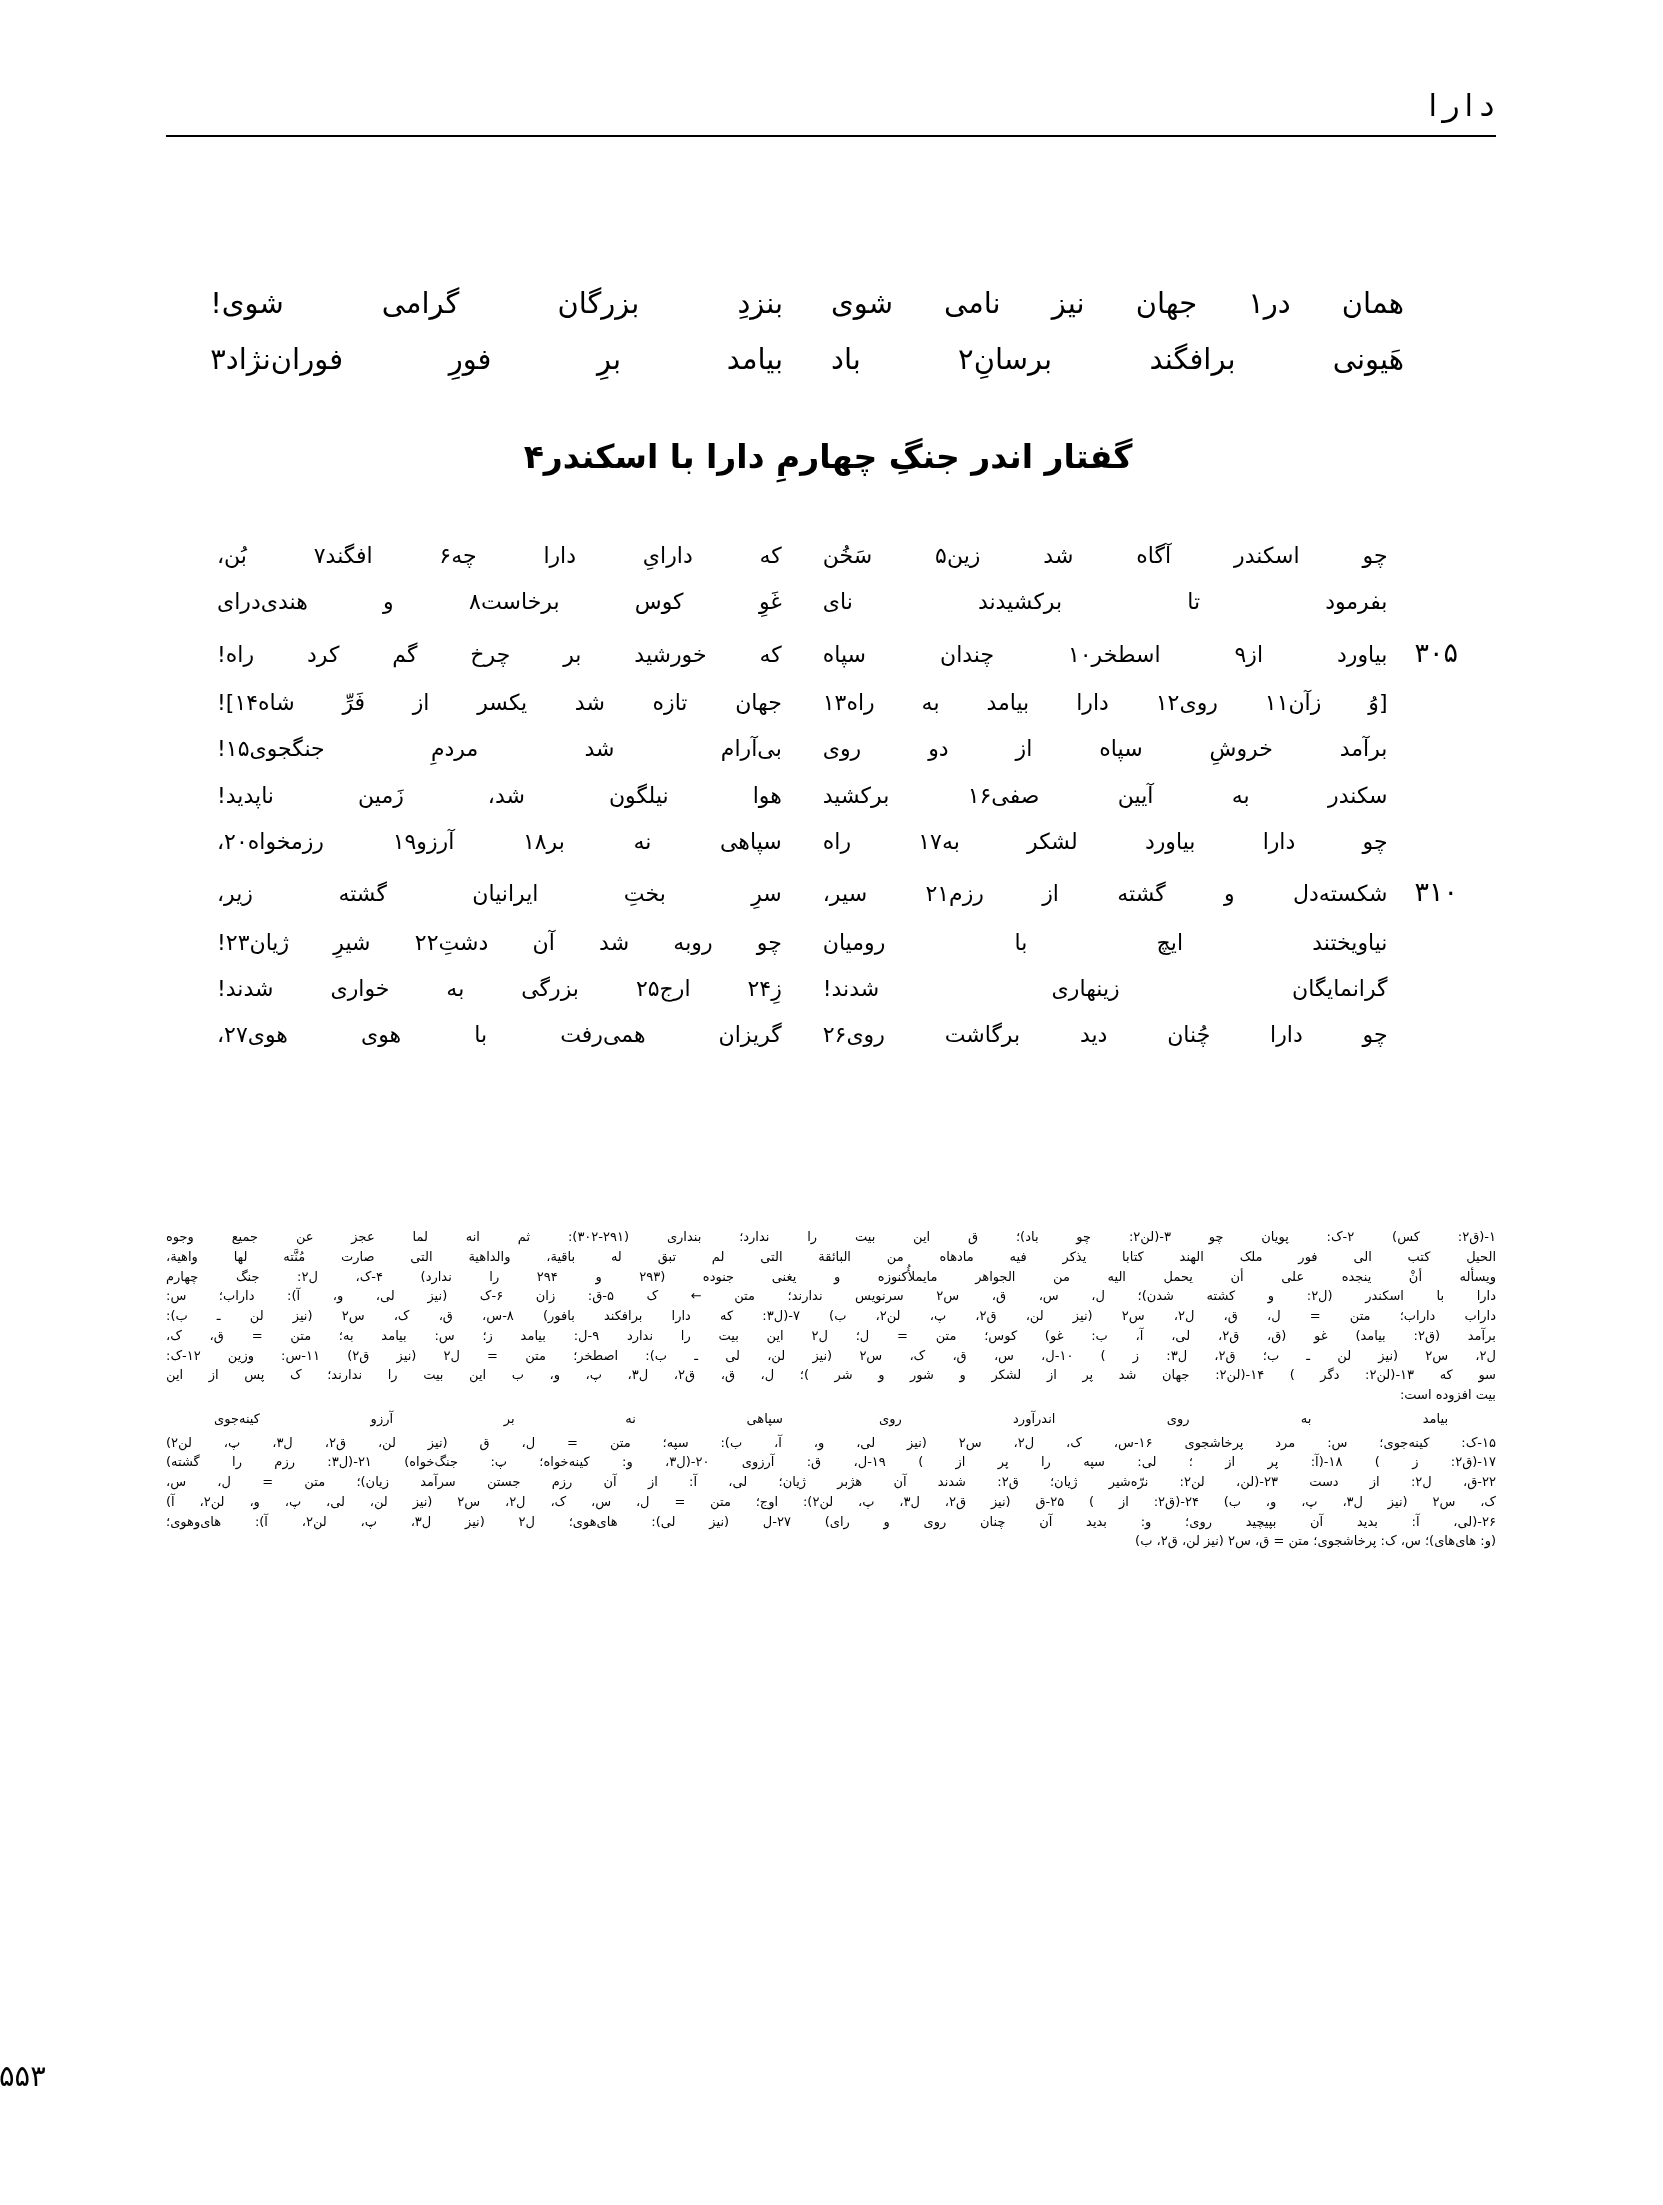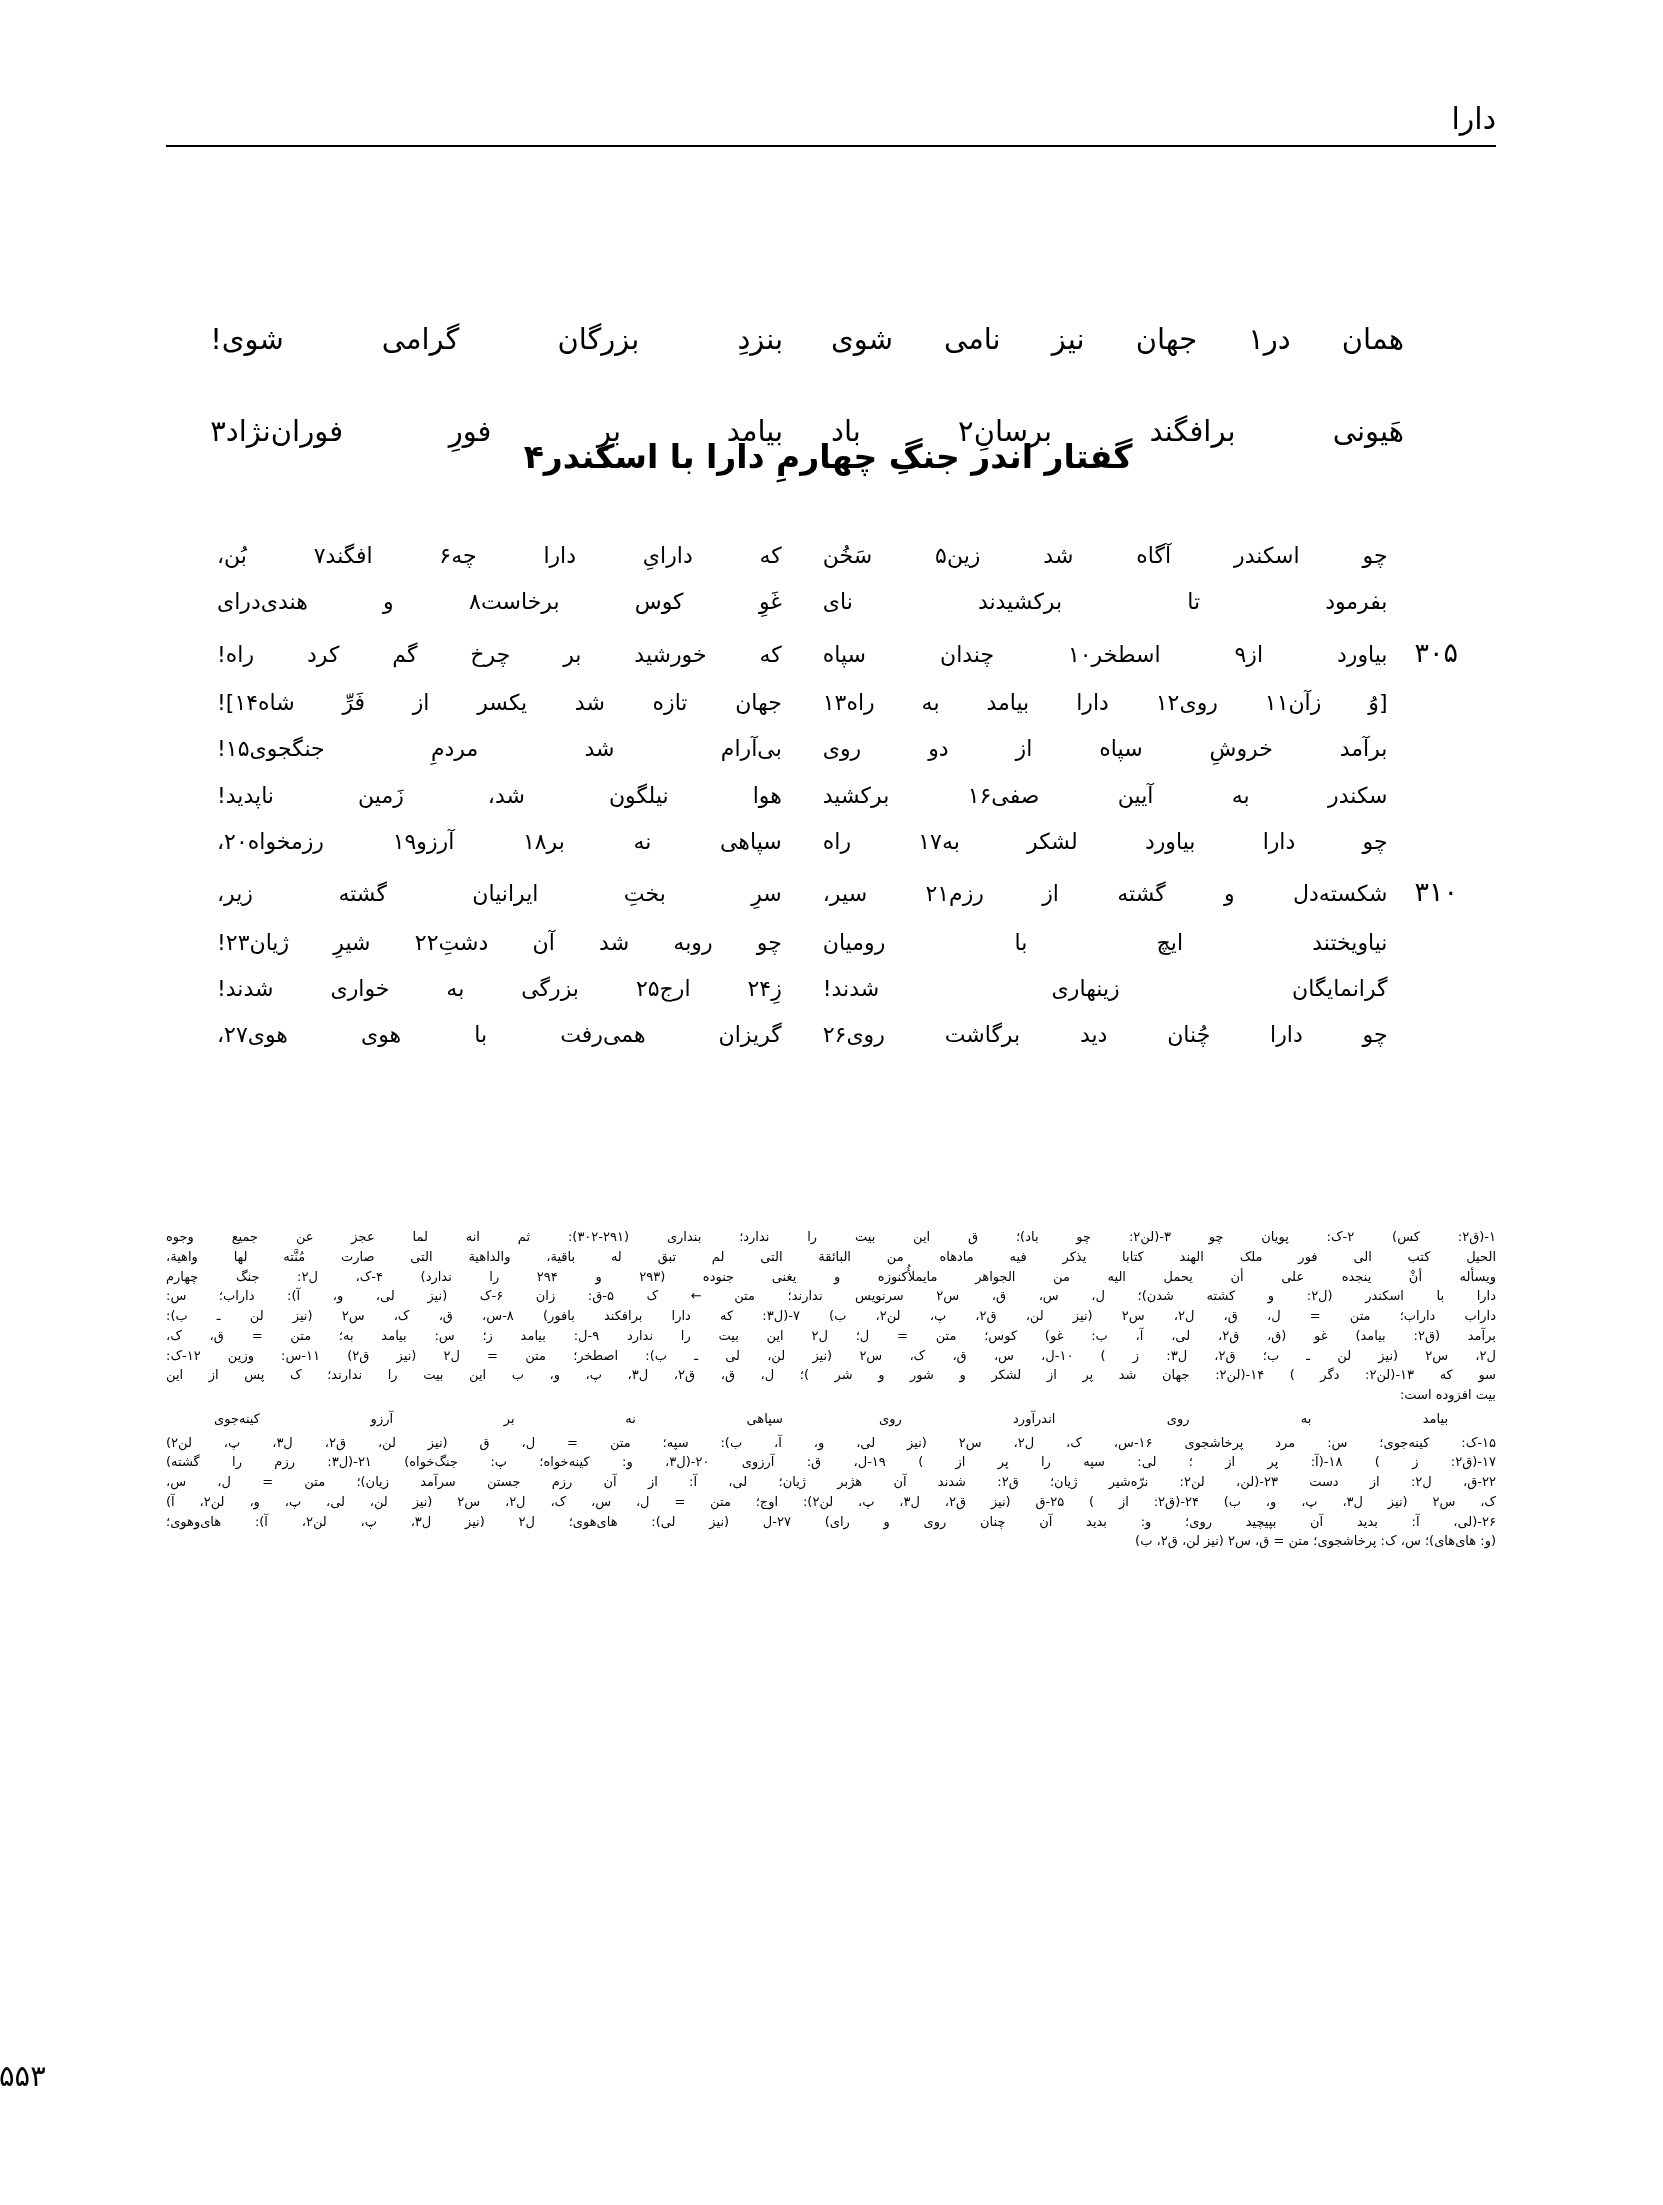--- a/index.html
+++ b/index.html
@@ -14,23 +14,24 @@
     background: #ffffff;
     font-family: "DejaVu Sans", "Liberation Sans", sans-serif;
     color: #000000;
     direction: rtl;
     box-sizing: border-box;
   }
 
   
   .runhead-wrap {
     position: absolute;
-    top: 102px;
+    top: 92px;
     right: 167px;
     left: 167px;
+    font-family: Liberation Mono, monospace;
   }
   .runhead {
     font-size: 30px;
     line-height: 1.1;
     text-align: right;
     letter-spacing: 1.4px;
     padding-bottom: 9.5px;
   }
   .runhead-rule {
     height: 2px;
@@ -51,21 +52,20 @@
     width: 100%;
     margin-bottom: 11px;
   }
   .hemistich {
     flex: 0 0 50%;
     font-size: 29px;
     line-height: 1.55;
     text-align: justify;
     text-align-last: justify;
     white-space: nowrap;
-    margin-top: 36px;
   }
   .hemistich.right { padding-left: 41px; }
   .hemistich.left  { padding-right: 6.8px; }
 
   
   .section-heading {
     position: absolute;
     top: 436px;
     right: 6px;
     left: 0;

